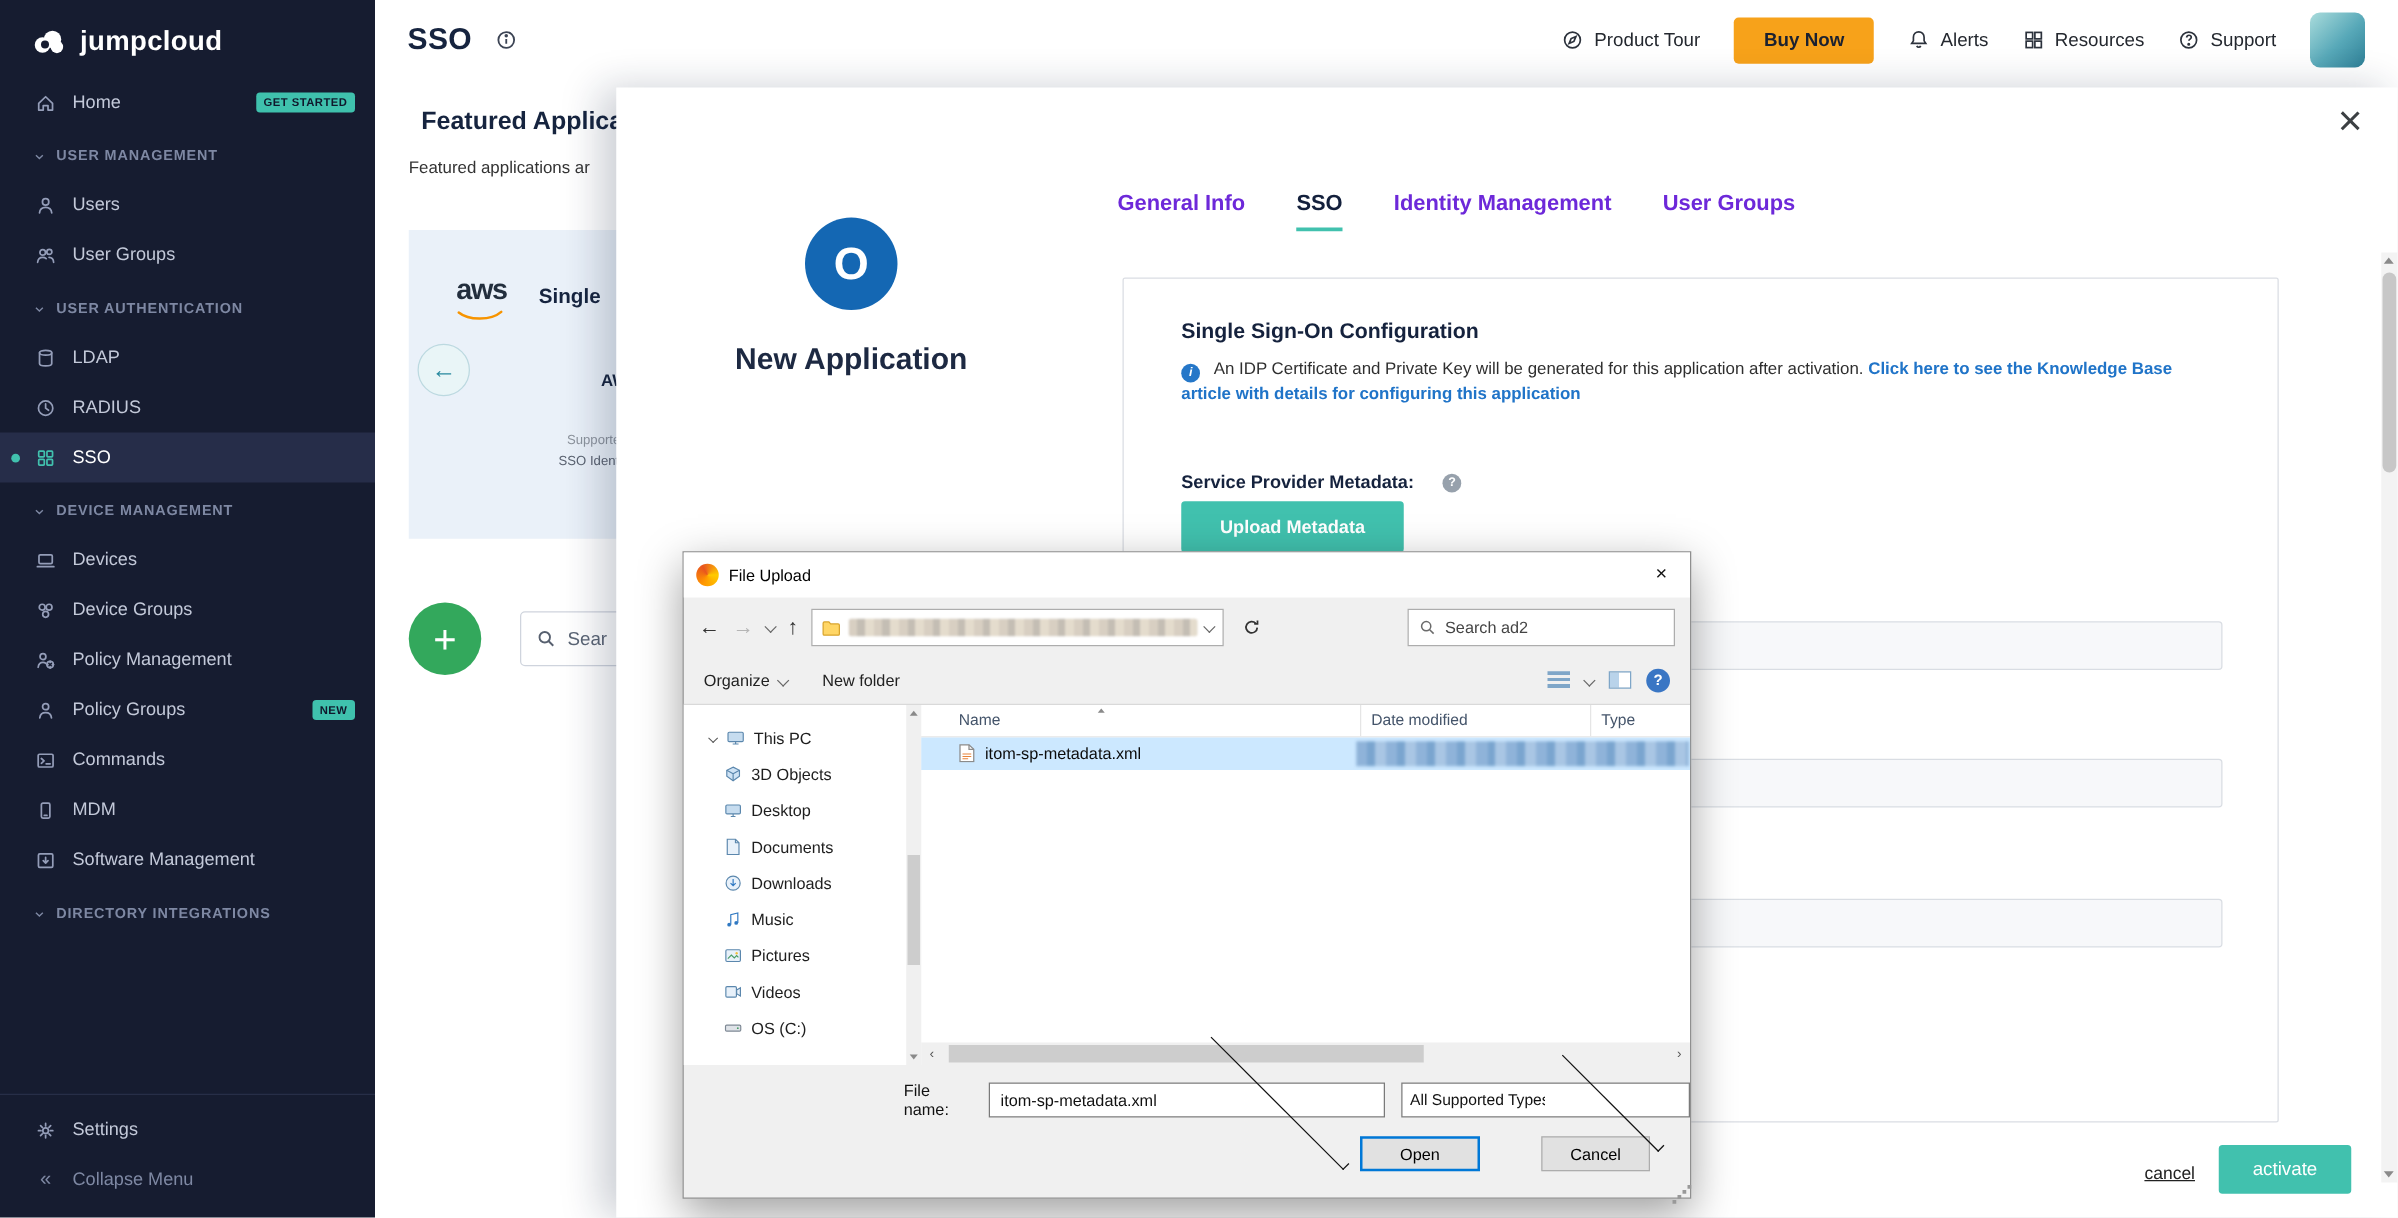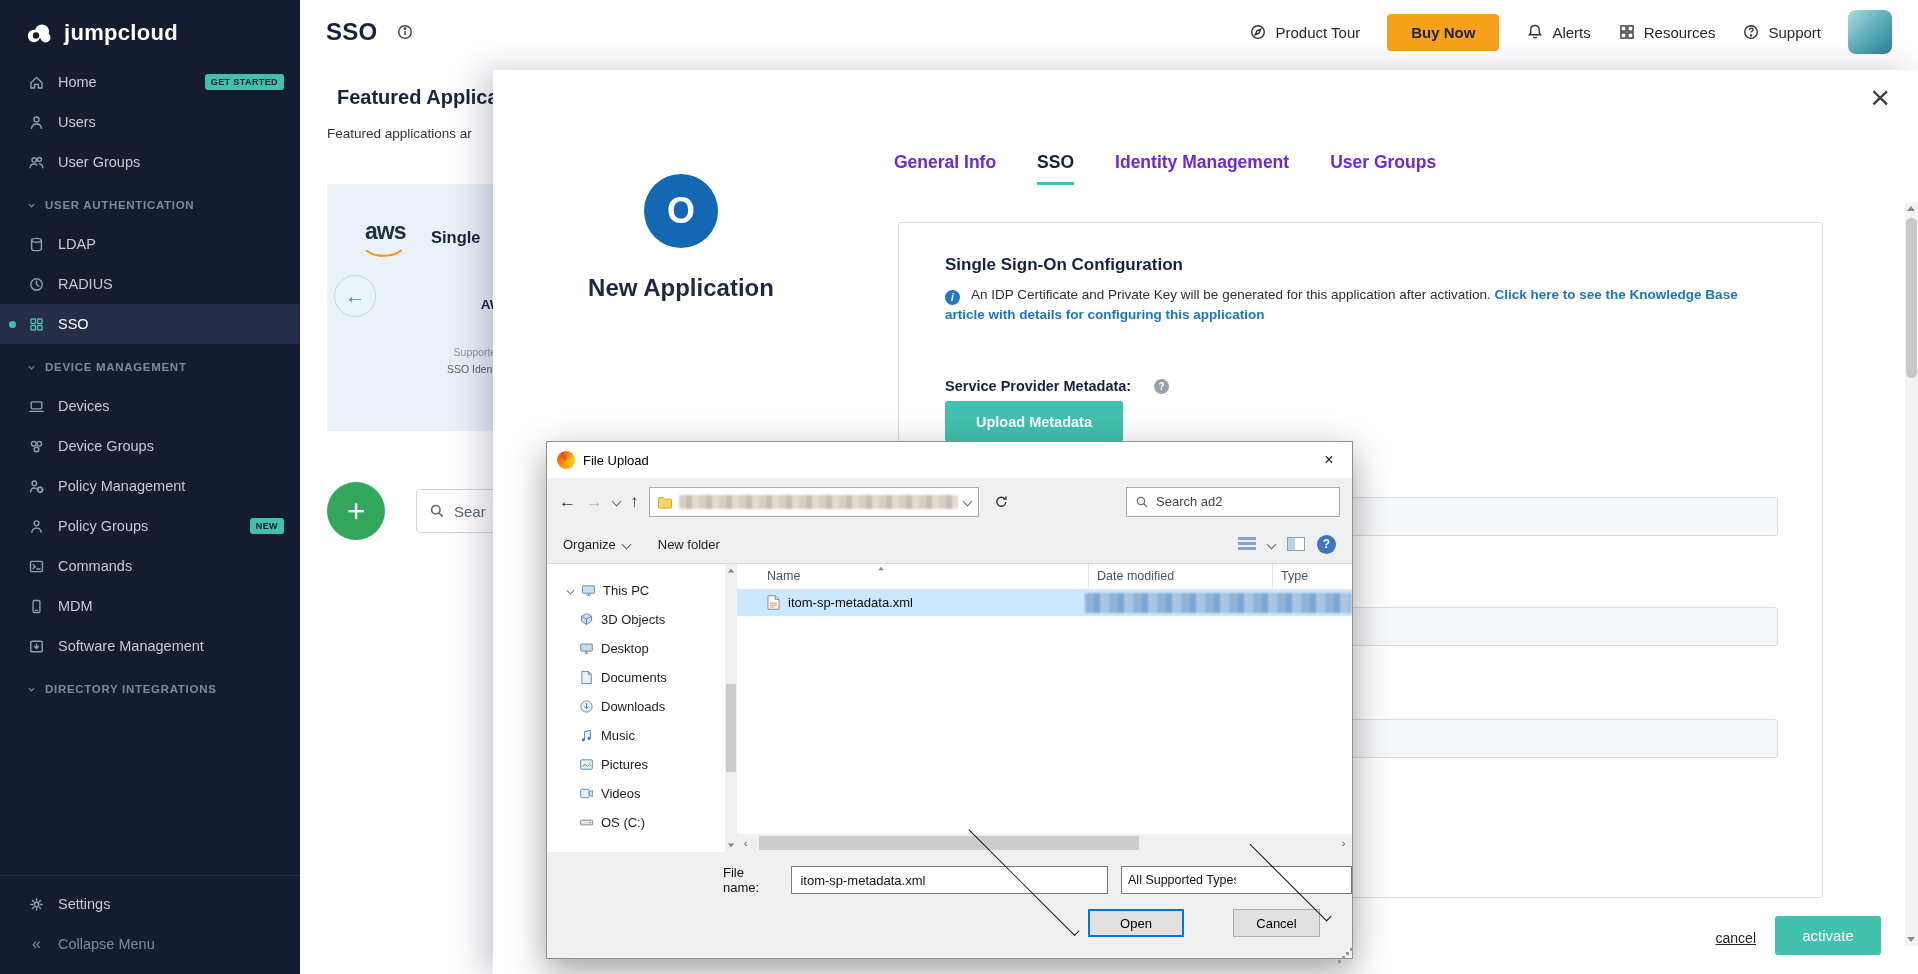--- a/index.html
+++ b/index.html
@@ -209,20 +209,26 @@
   </div>
 
   <div class="sb-item">
     <svg class="ic" viewBox="0 0 16 16">
         <path d="M2.8 8.2L8 3.2l5.2 5v5H9.8v-3.4H6.2v3.4H2.8z"></path>
       </svg>
     <span>Home</span>
     <span class="badge">GET STARTED</span>
   </div>
 
+  <div class="sb-section">
+    <svg viewBox="0 0 16 16">
+        <path d="M4 6l4 4 4-4"></path>
+      </svg>
+    <span>USER MANAGEMENT</span>
+  </div>
   <div class="sb-item">
     <svg class="ic" viewBox="0 0 16 16">
         <circle cx="8" cy="5.2" r="2.4"></circle>
         <path d="M3.4 13.4c.3-2.7 2.2-4 4.6-4s4.3 1.3 4.6 4"></path>
       </svg>
     <span>Users</span>
   </div>
   <div class="sb-item">
     <svg class="ic" viewBox="0 0 16 16">
         <circle cx="5.8" cy="5.6" r="2.1"></circle>

